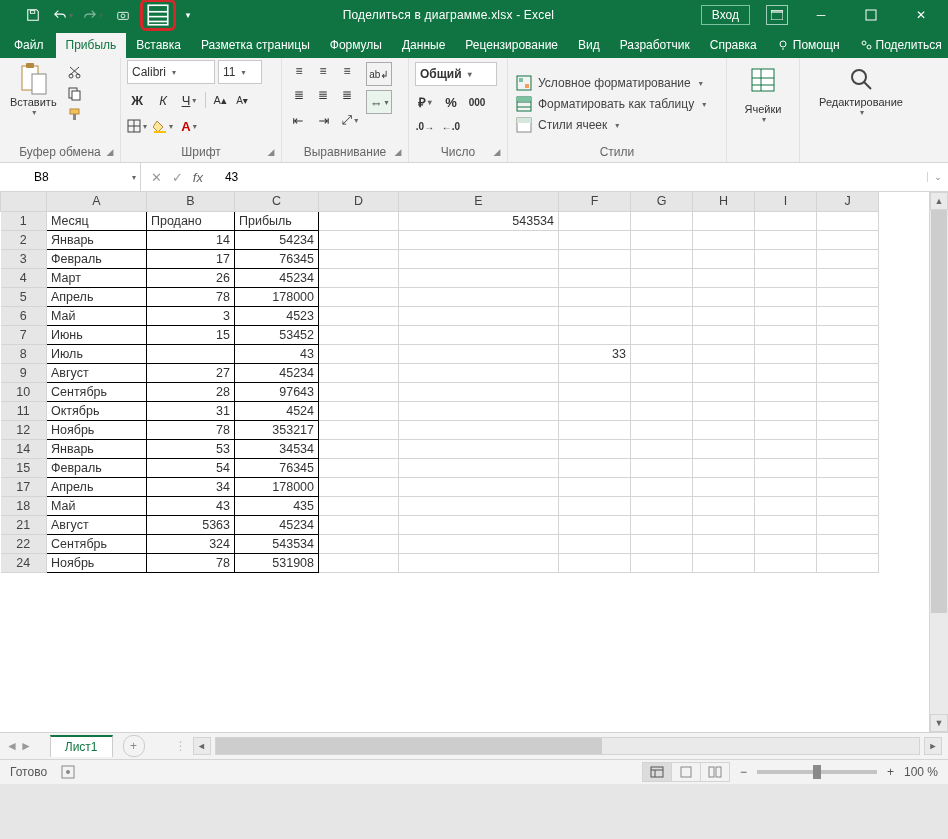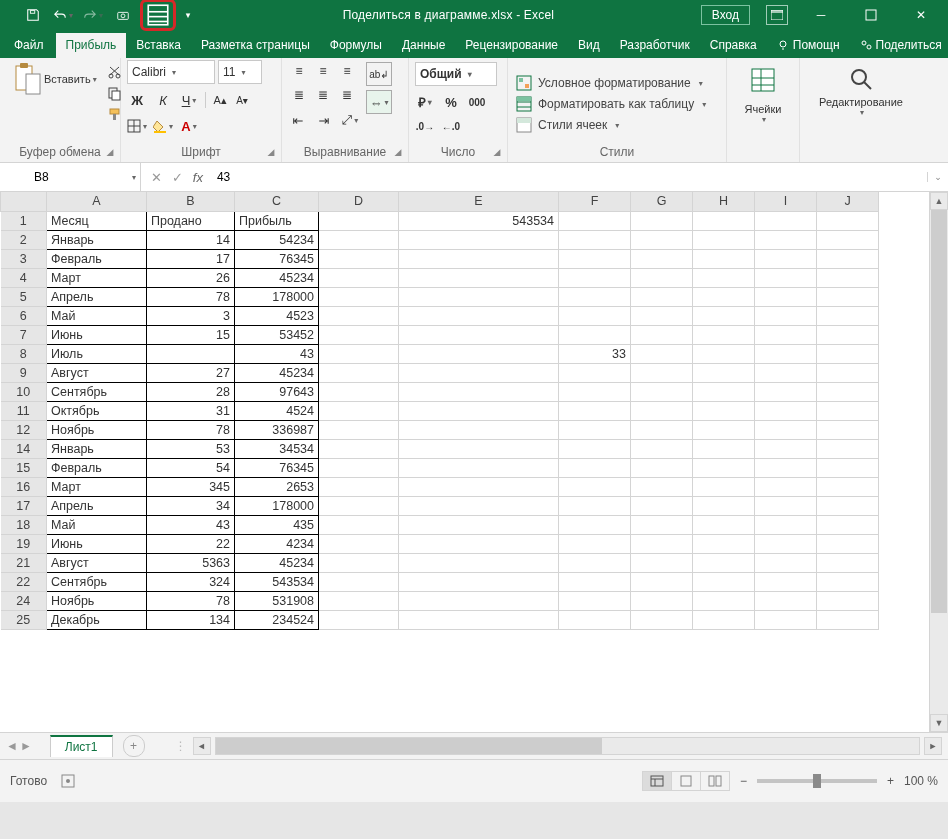--- a/index.html
+++ b/index.html
@@ -17,21 +17,21 @@
 .tabs{background:#0f7441;display:flex;align-items:flex-end;height:28px;padding:0 2px;}
 .tab{padding:5px 10px 6px 10px;color:#fff;font-size:12px;white-space:nowrap;}
 .tab.active{background:#f3f3f3;color:#0f7441;}
 .tab.file{background:#0f7441;padding-left:12px;padding-right:12px;}
 .tab .bulb{display:inline-block;width:12px;height:12px;margin-right:4px;vertical-align:-2px;}
 .ribbon{background:#f3f3f3;border-bottom:1px solid #d4d4d4;display:flex;height:104px;box-shadow:0 2px 3px rgba(0,0,0,0.08);}
 .group{border-right:1px solid #e1e1e1;padding:2px 6px 0 6px;display:flex;flex-direction:column;position:relative;}
 .group-body{flex:1;display:flex;align-items:flex-start;}
 .group-label{font-size:12px;color:#666;text-align:center;padding:2px 0 3px;}
 .dlaunch{position:absolute;right:4px;bottom:4px;width:12px;height:12px;display:flex;align-items:center;justify-content:center;color:#888;font-size:9px;}
-.big-btn{display:flex;flex-direction:row;align-items:center;padding:2px 4px;}
+.big-btn{display:flex;flex-direction:column;align-items:center;padding:2px 4px;}
 .big-btn .icn{width:34px;height:34px;display:flex;align-items:center;justify-content:center;}
 .small-stack{display:flex;flex-direction:column;gap:5px;padding-top:4px;margin-left:4px;}
 .small-stack .sbtn{width:20px;height:16px;display:flex;align-items:center;justify-content:center;}
 .font-group .row{display:flex;align-items:center;gap:3px;}
 .combo{border:1px solid #c8c8c8;background:#fff;height:22px;display:flex;align-items:center;padding:0 4px;font-size:12px;}
 .combo .arrow{margin-left:6px;font-size:8px;color:#666;}
 .icon-row{display:flex;align-items:center;gap:6px;margin-top:6px;}
 .icon-btn{width:20px;height:20px;display:flex;align-items:center;justify-content:center;color:#333;font-size:13px;}
 .icon-btn.small{width:16px;height:16px;}
 .align-grid{display:grid;grid-template-columns:repeat(3,22px);grid-auto-rows:22px;gap:2px;}
@@ -39,21 +39,21 @@
 .number-col{display:flex;flex-direction:column;padding-top:2px;font-weight:bold;}
 .styles-col{display:flex;flex-direction:column;gap:3px;padding-top:4px;margin-top:10px;}
 .style-item{display:flex;align-items:center;gap:6px;font-size:12px;color:#444;padding:1px 2px;white-space:nowrap;}
 .cells-btn,.edit-btn{display:flex;flex-direction:column;align-items:center;padding:6px 10px 0;}
 .formula-bar{height:28px;background:#fff;border-bottom:1px solid #d4d4d4;display:flex;align-items:center;}
 .name-box{width:102px;border-right:1px solid #d4d4d4;height:100%;display:flex;align-items:center;padding:0 6px;position:relative;margin-left:26px;}
 .name-box input{border:none;width:58px;font-size:12px;outline:none;}
 .name-box .dd{position:absolute;right:4px;font-size:8px;color:#666;}
 .fx-btns{display:flex;align-items:center;gap:10px;padding:0 10px;color:#999;}
 .fx-btns span{font-size:13px;}
-.fx-label{font-style:italic;color:#666;margin-right:0;}
+.fx-label{font-style:italic;color:#666;margin-right:8px;}
 .formula-input{flex:1;border:none;font-size:12px;outline:none;padding:0 4px;}
 .sheet-wrap{position:relative;background:#fff;height:540px;display:flex;}
 .grid-scroll{flex:1;overflow:hidden;position:relative;}
 table.sheet{border-collapse:collapse;table-layout:fixed;}
 table.sheet th,table.sheet td{border:1px solid #d4d4d4;font-size:12.5px;height:19px;padding:0 4px;box-sizing:border-box;overflow:hidden;white-space:nowrap;}
 table.sheet th{background:#e6e6e6;color:#444;font-weight:normal;text-align:center;border-top:none;}
 table.sheet th.rowh{background:#e6e6e6;text-align:center;width:46px;border-left:none;}
 table.sheet td{background:#fff;}
 table.sheet td.b{border:1px solid #000;}
 table.sheet td.num{text-align:right;}
@@ -62,21 +62,21 @@
 .col-I{width:62px;}.col-J{width:62px;}
 .corner{width:46px;height:20px;background:#e6e6e6;border:1px solid #d4d4d4;border-top:none;border-left:none;}
 .sheet-tabs{height:26px;background:#f3f3f3;border-top:1px solid #d4d4d4;display:flex;align-items:center;padding:0 6px;}
 .sheet-tab-nav{display:flex;gap:2px;color:#999;margin-right:18px;}
 .sheet-tab{background:#fff;border:1px solid #ccc;border-bottom:none;padding:3px 14px;font-size:12px;color:#0f7441;border-top:2px solid #0f7441;}
 .add-sheet{width:20px;height:20px;border:1px solid #ccc;border-radius:10px;margin-left:10px;display:flex;align-items:center;justify-content:center;color:#888;}
 .h-scrollbar{flex:1;display:flex;align-items:center;justify-content:flex-end;gap:2px;margin-left:30px;}
 .sb-track{flex:1;height:16px;background:#eaeaea;border:1px solid #d4d4d4;position:relative;margin:0 2px;}
 .sb-thumb{position:absolute;left:0;width:55%;top:0;bottom:0;background:#cdcdcd;}
 .sb-btn{width:16px;height:16px;background:#eaeaea;border:1px solid #d4d4d4;display:flex;align-items:center;justify-content:center;font-size:9px;color:#666;}
-.statusbar{height:24px;background:#f3f3f3;border-top:1px solid #d4d4d4;display:flex;align-items:center;padding:9px 10px;font-size:12px;color:#555;}
+.statusbar{height:24px;background:#f3f3f3;border-top:1px solid #d4d4d4;display:flex;align-items:center;padding:0 10px;font-size:12px;color:#555;}
 .statusbar .right{margin-left:auto;display:flex;align-items:center;gap:10px;}
 .view-btns{display:flex;gap:0;border:1px solid #d4d4d4;}
 .view-btns div{width:28px;height:18px;display:flex;align-items:center;justify-content:center;border-right:1px solid #d4d4d4;}
 .view-btns div:last-child{border-right:none;}
 .view-btns div.active{background:#dcdcdc;}
 .zoom-slider{width:120px;height:4px;background:#c4c4c4;position:relative;}
 .zoom-slider .tick{position:absolute;left:50%;top:-4px;width:1px;height:12px;background:#999;}
 .zoom-slider .handle{position:absolute;left:50%;top:-5px;width:8px;height:14px;background:#8a8a8a;transform:translateX(-50%);}
 svg{display:block;}
 .v-scrollbar{width:18px;background:#f0f0f0;border-left:1px solid #d4d4d4;display:flex;flex-direction:column;}
@@ -552,21 +552,21 @@
               <td class=""></td>
               <td class=""></td>
               <td class=""></td>
               <td class=""></td>
               <td class=""></td>
             </tr>
             <tr>
               <th class="rowh">12</th>
               <td class="b ">Ноябрь</td>
               <td class="b num">78</td>
-              <td class="b num">336987</td>
+              <td class="b num">353217</td>
               <td class=""></td>
               <td class=""></td>
               <td class=""></td>
               <td class=""></td>
               <td class=""></td>
               <td class=""></td>
               <td class=""></td>
             </tr>
             <tr>
               <th class="rowh">14</th>
@@ -588,33 +588,20 @@
               <td class="b num">76345</td>
               <td class=""></td>
               <td class=""></td>
               <td class=""></td>
               <td class=""></td>
               <td class=""></td>
               <td class=""></td>
               <td class=""></td>
             </tr>
             <tr>
-              <th class="rowh">16</th>
-              <td class="b ">Март</td>
-              <td class="b num">345</td>
-              <td class="b num">2653</td>
-              <td class=""></td>
-              <td class=""></td>
-              <td class=""></td>
-              <td class=""></td>
-              <td class=""></td>
-              <td class=""></td>
-              <td class=""></td>
-            </tr>
-            <tr>
               <th class="rowh">17</th>
               <td class="b ">Апрель</td>
               <td class="b num">34</td>
               <td class="b num">178000</td>
               <td class=""></td>
               <td class=""></td>
               <td class=""></td>
               <td class=""></td>
               <td class=""></td>
               <td class=""></td>
@@ -627,33 +614,20 @@
               <td class="b num">435</td>
               <td class=""></td>
               <td class=""></td>
               <td class=""></td>
               <td class=""></td>
               <td class=""></td>
               <td class=""></td>
               <td class=""></td>
             </tr>
             <tr>
-              <th class="rowh">19</th>
-              <td class="b ">Июнь</td>
-              <td class="b num">22</td>
-              <td class="b num">4234</td>
-              <td class=""></td>
-              <td class=""></td>
-              <td class=""></td>
-              <td class=""></td>
-              <td class=""></td>
-              <td class=""></td>
-              <td class=""></td>
-            </tr>
-            <tr>
               <th class="rowh">21</th>
               <td class="b ">Август</td>
               <td class="b num">5363</td>
               <td class="b num">45234</td>
               <td class=""></td>
               <td class=""></td>
               <td class=""></td>
               <td class=""></td>
               <td class=""></td>
               <td class=""></td>
@@ -670,33 +644,20 @@
               <td class=""></td>
               <td class=""></td>
               <td class=""></td>
               <td class=""></td>
             </tr>
             <tr>
               <th class="rowh">24</th>
               <td class="b ">Ноябрь</td>
               <td class="b num">78</td>
               <td class="b num">531908</td>
-              <td class=""></td>
-              <td class=""></td>
-              <td class=""></td>
-              <td class=""></td>
-              <td class=""></td>
-              <td class=""></td>
-              <td class=""></td>
-            </tr>
-            <tr>
-              <th class="rowh">25</th>
-              <td class="b ">Декабрь</td>
-              <td class="b num">134</td>
-              <td class="b num">234524</td>
               <td class=""></td>
               <td class=""></td>
               <td class=""></td>
               <td class=""></td>
               <td class=""></td>
               <td class=""></td>
               <td class=""></td>
             </tr>
           </tbody>
       </table>

